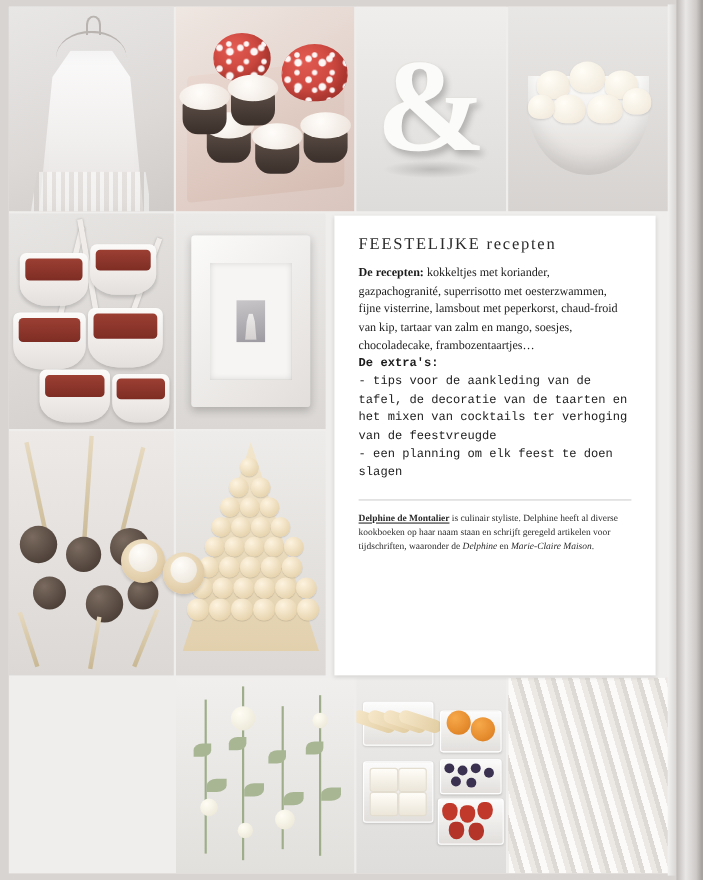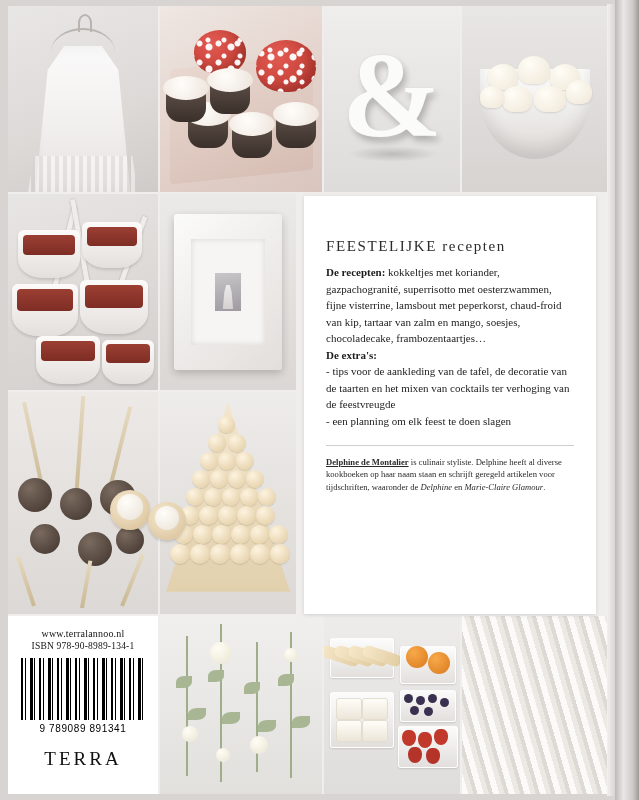--- a/index.html
+++ b/index.html
@@ -297,37 +297,37 @@
   }
 
   
   .text-panel {
     position:absolute;
     left:296px; top:190px; width:292px; height:418px;
     background:#ffffff;
     box-shadow: 0 1px 4px rgba(0,0,0,.12);
     padding:0;
   }
-  .tp-inner { padding: 42px 22px 14px 22px; }
+  .tp-inner { padding: 18px 22px 14px 22px; }
   .tp-title {
     font-family:"Liberation Serif", serif;
     font-size:15px; letter-spacing:1.6px; color:#2b2b2b;
     margin:0 0 9px 0; font-weight:400;
   }
   .tp-sub {
     font-family:"Liberation Sans", sans-serif;
     font-size:8.5px; letter-spacing:.9px; color:#3a3a3a;
     font-weight:700; margin:0 0 18px 0;
   }
   .tp-body {
     font-family:"Liberation Serif", serif;
     font-size:11px; line-height:16.5px; color:#1c1c1c; margin:0;
   }
   .tp-body b { font-weight:700; }
-  .tp-body .blk { display:block; }
+  .tp-body .blk { display:block;font-family:Liberation Mono, monospace; }
   .tp-rule {
     margin:16px 0 10px 0; height:1px; background:#cfcfcf; width:100%;
   }
   .tp-bio {
     font-family:"Liberation Serif", serif;
     font-size:8.6px; line-height:12.4px; color:#2a2a2a; margin:0;
   }
   .tp-bio b { font-weight:700;text-decoration:underline; }
   .tp-bio i { font-style:italic; }
 </style>
@@ -488,29 +488,20 @@
         <div class="inner">
           <div class="tart" style="left:6px;top:14px;width:40px;height:40px;">
               <div class="dome"></div>
             </div>
           <div class="tart" style="left:44px;top:26px;width:38px;height:38px;">
               <div class="dome"></div>
             </div>
         </div>
       </div>
 
-      <div class="cell p-barcode" style="left:0;top:610px;width:150px;height:178px;">
-        <div class="barcode-box">
-          <div class="bc-url">www.terralannoo.nl</div>
-          <div class="bc-isbn">ISBN 978-90-8989-134-1</div>
-          <div class="bc-bars"></div>
-          <div class="bc-num">9  789089  891341</div>
-          <div class="bc-terra">TERRA</div>
-        </div>
-      </div>
 
       <div class="cell p-flowers" style="left:152px;top:610px;width:162px;height:178px;">
         <div class="inner">
           <div class="stem" style="left:26px;top:20px;height:140px;"></div>
           <div class="stem" style="left:60px;top:8px;height:158px;"></div>
           <div class="stem" style="left:96px;top:26px;height:130px;"></div>
           <div class="stem" style="left:130px;top:16px;height:146px;"></div>
           <div class="leafy" style="left:16px;top:60px;width:16px;height:12px;"></div>
           <div class="leafy" style="left:28px;top:92px;width:18px;height:12px;"></div>
           <div class="leafy" style="left:48px;top:54px;width:16px;height:12px;"></div>
@@ -573,21 +564,21 @@
         <p class="tp-body"><b>De recepten:</b><span> kokkeltjes met koriander, gazpachogranité, superrisotto met oesterzwammen, fijne visterrine, lamsbout met peperkorst, chaud-froid van kip, tartaar van zalm en mango, soesjes, chocoladecake, frambozentaartjes…</span></p>
 
         <p class="tp-body" style="margin-top:0;">
           <b class="blk">De extra's:</b>
           <span class="blk">- tips voor de aankleding van de tafel, de decoratie van de taarten en het mixen van cocktails ter verhoging van de feestvreugde</span>
           <span class="blk">- een planning om elk feest te doen slagen</span>
         </p>
 
         <div class="tp-rule"></div>
 
-        <p class="tp-bio"><b>Delphine de Montalier</b><span> is culinair styliste. Delphine heeft al diverse kookboeken op haar naam staan en schrijft geregeld artikelen voor tijdschriften, waaronder de </span><i>Delphine</i><span> en </span><i>Marie-Claire Glamour</i><span>.</span></p>
+        <p class="tp-bio"><b>Delphine de Montalier</b><span> is culinair styliste. Delphine heeft al diverse kookboeken op haar naam staan en schrijft geregeld artikelen voor tijdschriften, waaronder de </span><i>Delphine</i><span> en </span><i>Marie-Claire Maison</i><span>.</span></p>
       </div>
     </div>
 
   </div>
 
   <div class="page-edge"></div>
   <div class="spine"></div>
 </div>
 
 </body></html>

